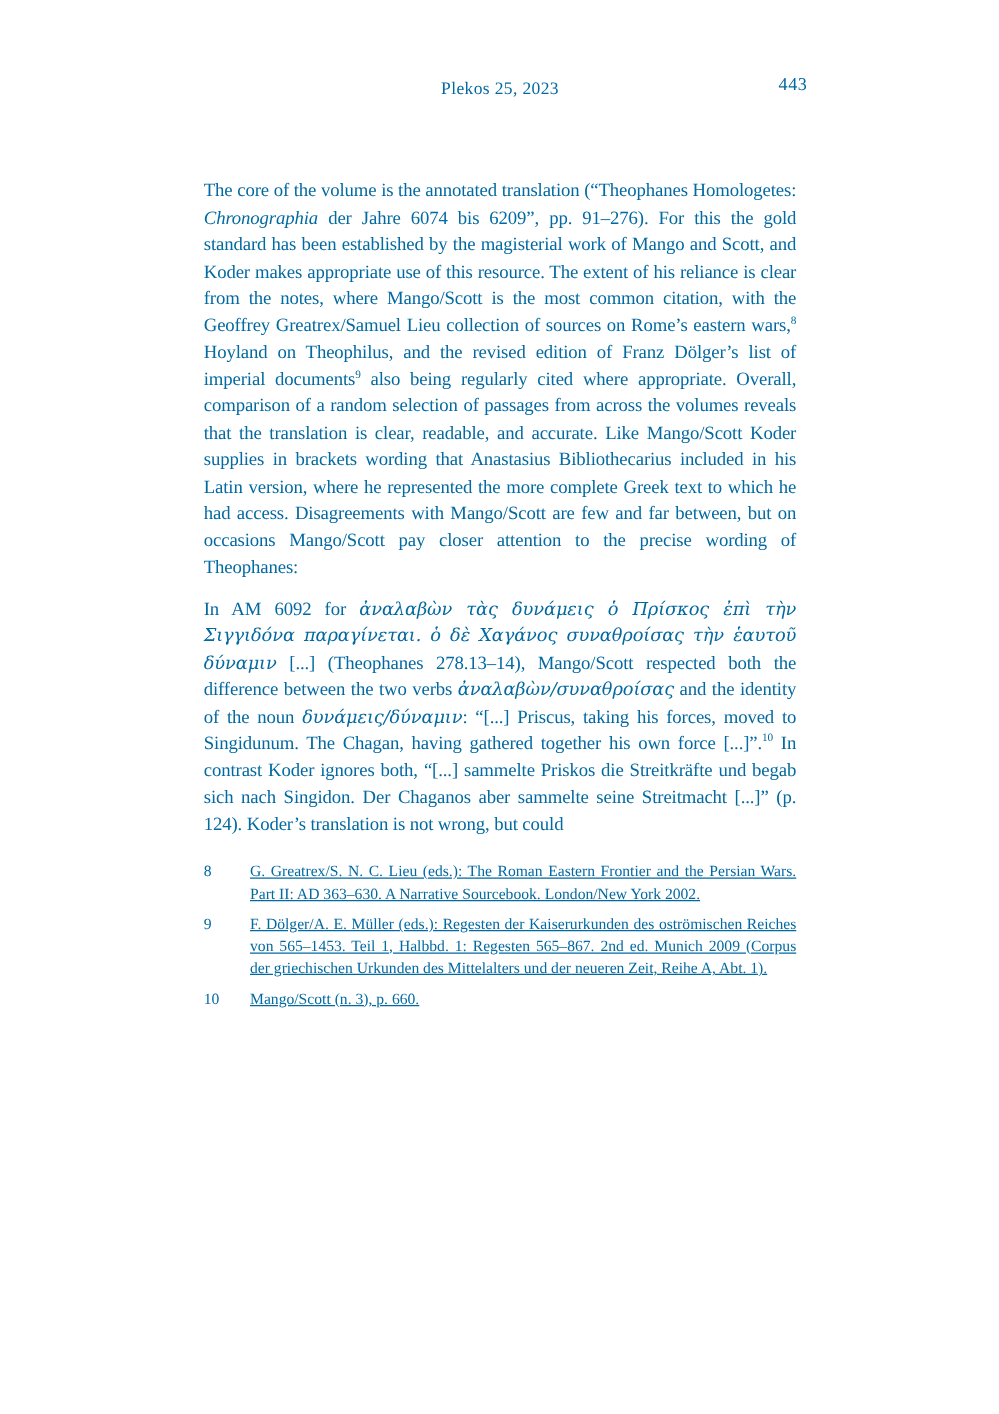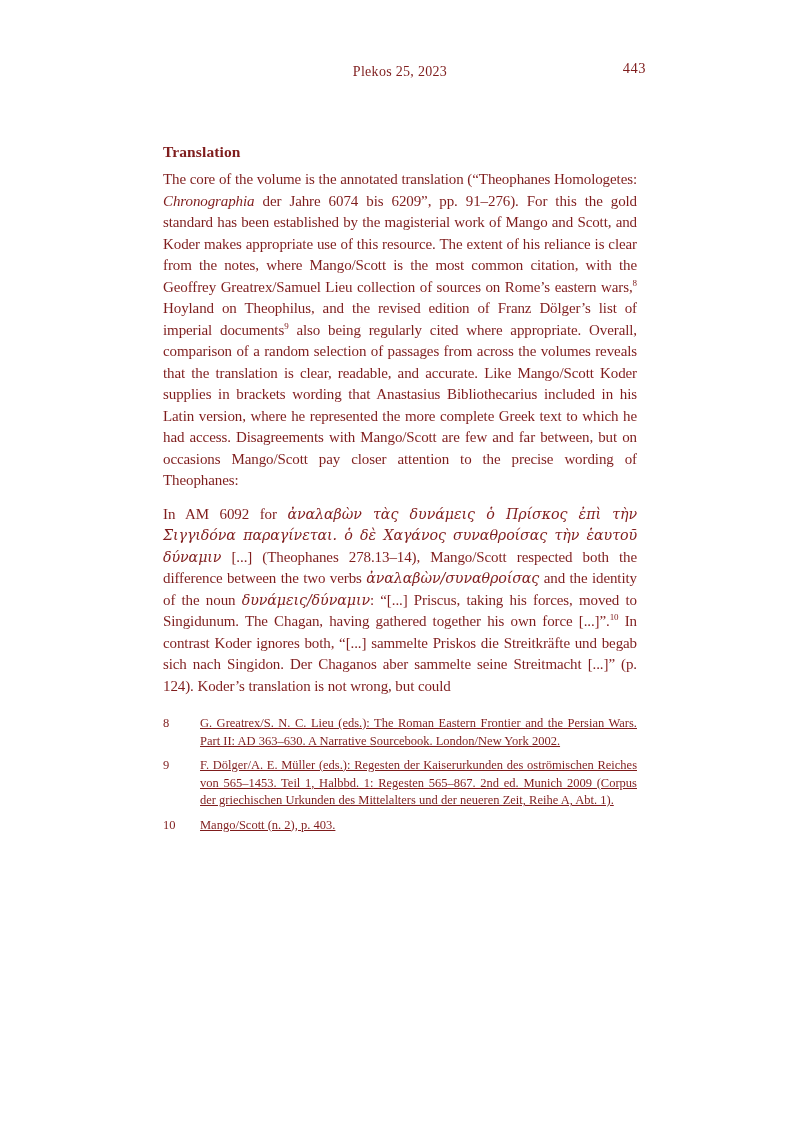--- a/index.html
+++ b/index.html
@@ -8,21 +8,21 @@
     background: #ffffff;
   }
   .page {
     position: relative;
     width: 799px;
     height: 1131px;
     box-sizing: border-box;
     background: #ffffff;
     padding: 64px 162px 0 163px;
     font-family: "Liberation Serif", serif;
-    color: #7f1d1d;
+    color: #0369a1;
     overflow: hidden;
   }
   .running-head {
     position: relative;
     height: 19px;
     text-align: center;
     font-size: 14px;
     letter-spacing: 0.3px;
     margin-bottom: 60px;
   }
@@ -78,21 +78,20 @@
 <div class="page">
 
   <header class="running-head">
     <span>Plekos 25, 2023</span>
     <span class="page-number">443</span>
   </header>
 
   <main class="body-copy">
 
 
-    <h2 class="section-heading">Translation</h2>
 
     <p><span class="run-normal">The core of the volume is the annotated translation (“Theophanes Homologetes: </span><span class="run-italic">Chronographia</span><span class="run-normal"> der Jahre 6074 bis 6209”, pp. 91–276). For this the gold standard has been established by the magisterial work of Mango and Scott, and Koder makes appropriate use of this resource. The extent of his reliance is clear from the notes, where Mango/Scott is the most common citation, with the Geoffrey Greatrex/Samuel Lieu collection of sources on Rome’s eastern wars,</span><sup class="fn-ref">8</sup><span class="run-normal"> Hoyland on Theophilus, and the revised edition of Franz Dölger’s list of imperial documents</span><sup class="fn-ref">9</sup><span class="run-normal"> also being regularly cited where appropriate. Overall, comparison of a random selection of passages from across the volumes reveals that the translation is clear, readable, and accurate. Like Mango/Scott Koder supplies in brackets wording that Anastasius Bibliothecarius included in his Latin version, where he represented the more complete Greek text to which he had access. Disagreements with Mango/Scott are few and far between, but on occasions Mango/Scott pay closer attention to the precise wording of Theophanes:</span></p>
 
     <p class="para-example"><span class="run-normal">In AM 6092 for </span><span class="run-greek">ἀναλαβὼν τὰς δυνάμεις ὁ Πρίσκος ἐπὶ τὴν Σιγγιδόνα παραγίνεται. ὁ δὲ Χαγάνος συναθροίσας τὴν ἑαυτοῦ δύναμιν</span><span class="run-normal"> [...] (Theophanes 278.13–14), Mango/Scott respected both the difference between the two verbs </span><span class="run-greek">ἀναλαβὼν/συναθροίσας</span><span class="run-normal"> and the identity of the noun </span><span class="run-greek">δυνάμεις/δύναμιν</span><span class="run-normal">: “[...] Priscus, taking his forces, moved to Singidunum. The Chagan, having gathered together his own force [...]”.</span><sup class="fn-ref">10</sup><span class="run-normal"> In contrast Koder ignores both, “[...] sammelte Priskos die Streitkräfte und begab sich nach Singidon. Der Chaganos aber sammelte seine Streitmacht [...]” (p. 124). Koder’s translation is not wrong, but could</span></p>
 
   </main>
 
   <footer class="footnotes">
 
     <div class="footnote">
@@ -100,18 +99,18 @@
       <span class="fn-text">G. Greatrex/S. N. C. Lieu (eds.): The Roman Eastern Frontier and the Persian Wars. Part II: AD 363–630. A Narrative Sourcebook. London/New York 2002.</span>
     </div>
 
     <div class="footnote">
       <span class="fn-num">9</span>
       <span class="fn-text">F. Dölger/A. E. Müller (eds.): Regesten der Kaiserurkunden des oströmischen Reiches von 565–1453. Teil 1, Halbbd. 1: Regesten 565–867. 2nd ed. Munich 2009 (Corpus der griechischen Urkunden des Mittelalters und der neueren Zeit, Reihe A, Abt. 1).</span>
     </div>
 
     <div class="footnote">
       <span class="fn-num">10</span>
-      <span class="fn-text">Mango/Scott (n. 2), p. 403.</span>
+      <span class="fn-text">Mango/Scott (n. 3), p. 660.</span>
     </div>
 
   </footer>
 
 </div>
 
 </body></html>

